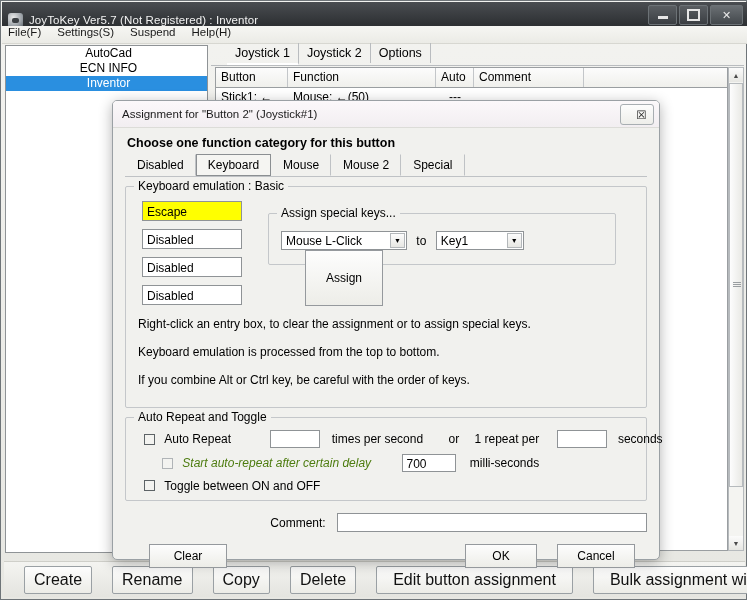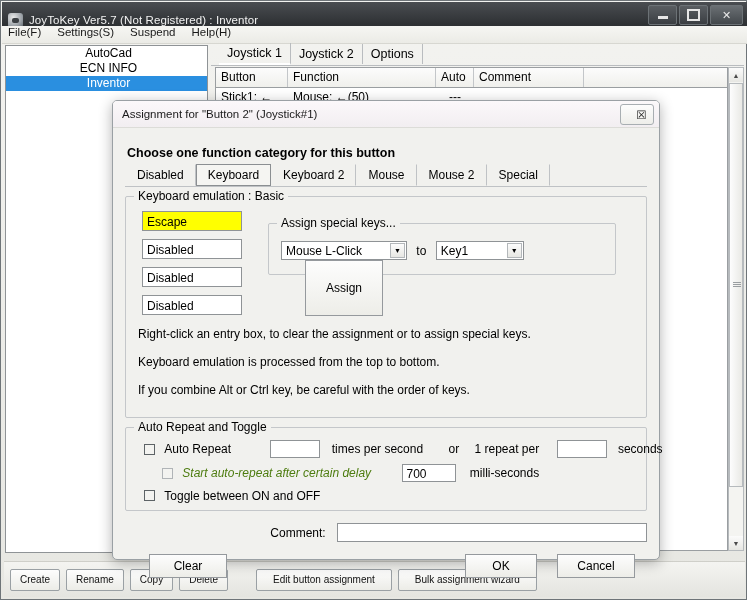--- a/index.html
+++ b/index.html
@@ -68,21 +68,21 @@
     height:15px;line-height:15px;padding-left:4px;font-size:12px;
     white-space:nowrap;
   }
   .side-row.sel{background:#2a8fe0;color:#fff;}
 
   
   .rpane{
     position:absolute;left:210px;top:42px;width:533px;height:510px;
   }
   .tabs{
-    position:absolute;left:8px;top:0;height:22px;display:flex;align-items:center;
+    position:absolute;left:16px;top:0;height:22px;display:flex;align-items:flex-start;
   }
   .tab{
     height:20px;line-height:20px;padding:0 8px;font-size:12.5px;
     border-right:1px solid #b9bcbf;
   }
   .tab.active{font-weight:normal;border-bottom:2px solid #fff;}
   .tabs-underline{
     position:absolute;left:0;top:22px;width:533px;height:1px;background:#b9bcbf;
   }
   .grid{
@@ -119,22 +119,22 @@
   
   .bottombar{
     position:absolute;left:3px;top:560px;width:741px;height:36px;
     background:linear-gradient(#f4f4f1,#e4e4df);
     border-top:1px solid #cfcfc9;box-sizing:border-box;
     display:flex;align-items:center;
   }
   .btn{
     background:linear-gradient(#fdfdfd,#ececE7);
     border:1px solid #9aa0a4;border-radius:2px;
-    font-size:10px;line-height:1;
-    padding:5px 9px;margin-left:6px;color:#111;
+    font-size:16px;line-height:1;
+    padding:5px 9px;margin-left:20px;color:#111;
     white-space:nowrap;
   }
   .btn.wide{padding:5px 16px;}
   .sep-gap{width:22px;}
 
   
   .dlg{
     position:absolute;left:112px;top:100px;width:548px;height:460px;
     background:#f1f1ee;
     border:1px solid #9aa0a4;
@@ -151,21 +151,21 @@
   }
   .dlg-title span{font-size:11.5px;padding-left:9px;color:#1b1b1b;}
   .dlg-close{
     position:absolute;right:5px;top:3px;width:32px;height:19px;
     border:1px solid #a8aeb2;border-radius:3px;
     background:linear-gradient(#fdfdfd,#eeeeea);
     display:flex;align-items:center;justify-content:center;
     font-size:11px;color:#3a3a3a;
   }
   .dlg-body{position:relative;padding:6px 10px 0 10px;}
-  .dlg-h{font-size:12.5px;font-weight:bold;margin:12px 0 4px 4px;}
+  .dlg-h{font-size:12.5px;font-weight:bold;margin:2px 0 4px 4px;}
 
   .ctabs{display:flex;align-items:flex-end;height:22px;margin-left:2px;}
   .ctab{
     font-size:12px;padding:3px 11px;white-space:nowrap;
     border:1px solid transparent;border-right:1px solid #bfc2c5;
   }
   .ctab.active{
     border:1px solid #8b8f92;background:#f5f5f2;
   }
   .ctabs-line{height:1px;background:#bfc2c5;margin:0 2px;}
@@ -313,21 +313,20 @@
       </div>
     </div>
 
     <div class="dlg-body">
 
       <div class="dlg-h">Choose one function category for this button</div>
 
       <div class="ctabs">
         <div class="ctab">Disabled</div>
         <div class="ctab active">Keyboard</div>
-        <div class="ctab">Keyboard 2</div>
         <div class="ctab">Mouse</div>
         <div class="ctab">Mouse 2</div>
         <div class="ctab">Special</div>
       </div>
       <div class="ctabs-line"></div>
 
       <div class="grp" style="height:222px">
         <div class="lg">Keyboard emulation : Basic</div>
 
         <div style="position:absolute;left:16px;top:14px;">

